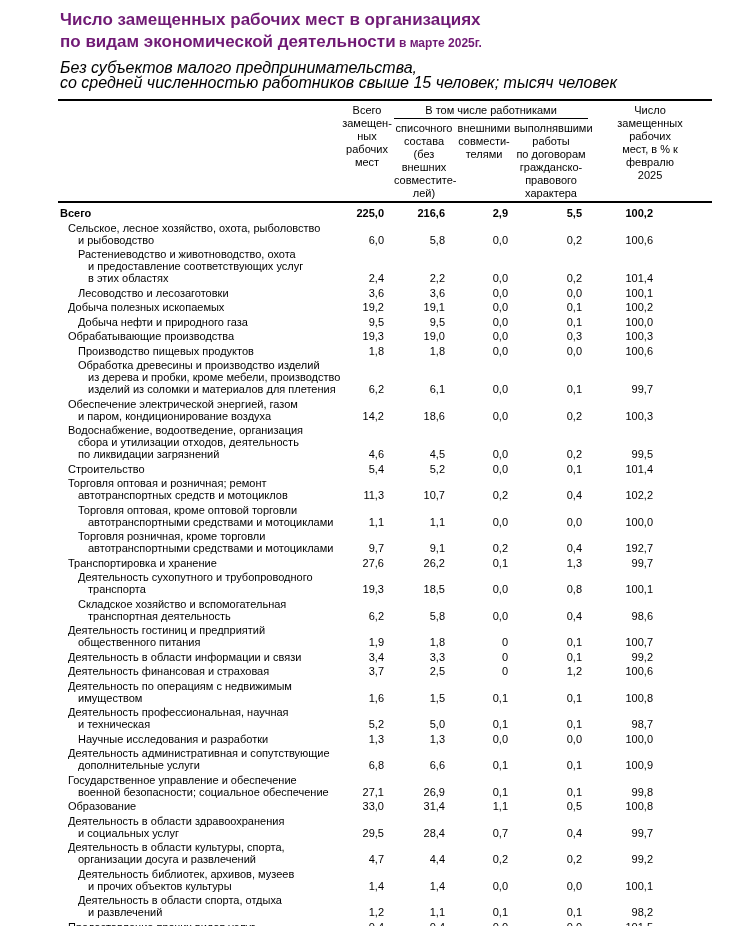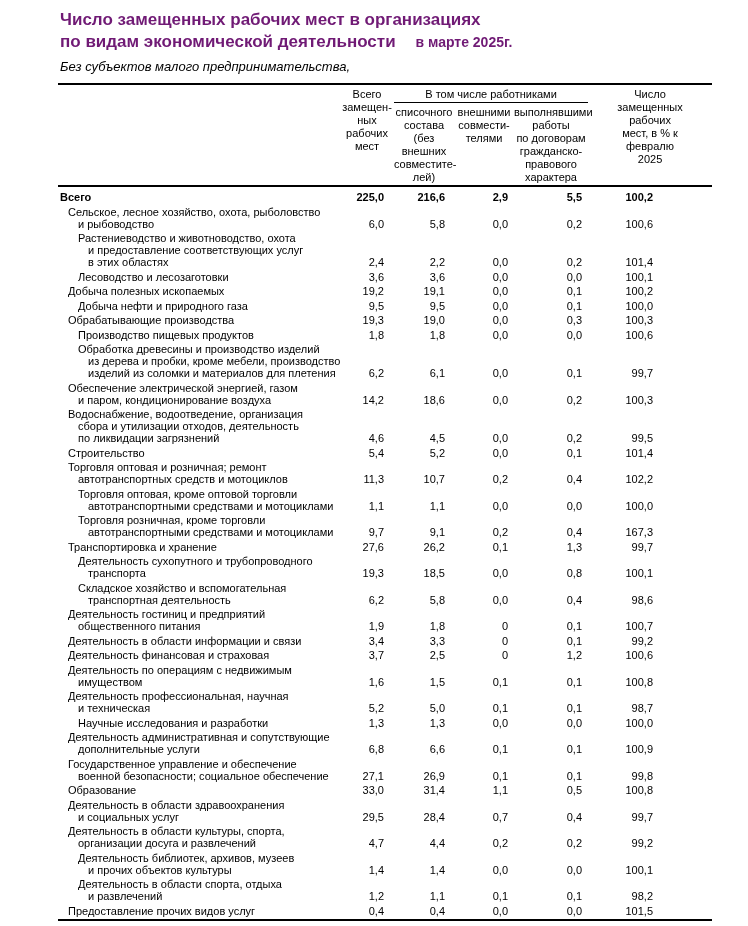--- a/index.html
+++ b/index.html
@@ -15,26 +15,26 @@
   }
   .page { padding: 9px 34px 0 58px; }
 
   h1.doc-title {
     margin: 0 0 6px 2px;
     font-size: 17px;
     line-height: 22px;
     font-weight: bold;
     color: #701a75;
   }
-  .title-suffix { font-size: 14px; padding-left: 16px; }
+  .title-suffix { font-size: 12px; }
 
   .doc-subtitle {
     margin: 0 0 9px 2px;
     font-style: italic;
-    font-size: 13px;
+    font-size: 16px;
     line-height: 15px;
   }
 
   table.stat-table {
     border-collapse: collapse;
     table-layout: fixed;
     width: 654px;
     border-top: 2px solid #000;
     border-bottom: 2px solid #000;
   }
@@ -78,21 +78,21 @@
   td.num.v4 { padding-right: 59px; }
   tr.bold-row td { font-weight: bold; }
 </style>
 </head>
 <body>
 
 <div class="page">
 
   <h1 class="doc-title"><span>Число замещенных рабочих мест в организациях</span><br><span>по видам экономической деятельности</span><span class="title-suffix"> в марте 2025г.</span></h1>
 
-  <p class="doc-subtitle"><span>Без субъектов малого предпринимательства,</span><br></p>
+  <p class="doc-subtitle"><span>Без субъектов малого предпринимательства,</span><br><span>со средней численностью работников свыше 15 человек; тысяч человек</span></p>
 
   <table class="stat-table">
     <colgroup>
       <col class="c-label">
         <col class="c-total">
         <col class="c-payroll">
         <col class="c-extern">
         <col class="c-contr">
         <col class="c-pct">
     </colgroup>
@@ -252,21 +252,21 @@
           <td class="num v3">0,0</td>
           <td class="num v4">100,0</td>
         </tr>
         <tr>
           <td class="label lvl2">Торговля розничная, кроме торговли
 автотранспортными средствами и мотоциклами</td>
           <td class="num v0">9,7</td>
           <td class="num v1">9,1</td>
           <td class="num v2">0,2</td>
           <td class="num v3">0,4</td>
-          <td class="num v4">167,3</td>
+          <td class="num v4">192,7</td>
         </tr>
         <tr>
           <td class="label lvl1">Транспортировка и хранение</td>
           <td class="num v0">27,6</td>
           <td class="num v1">26,2</td>
           <td class="num v2">0,1</td>
           <td class="num v3">1,3</td>
           <td class="num v4">99,7</td>
         </tr>
         <tr>

